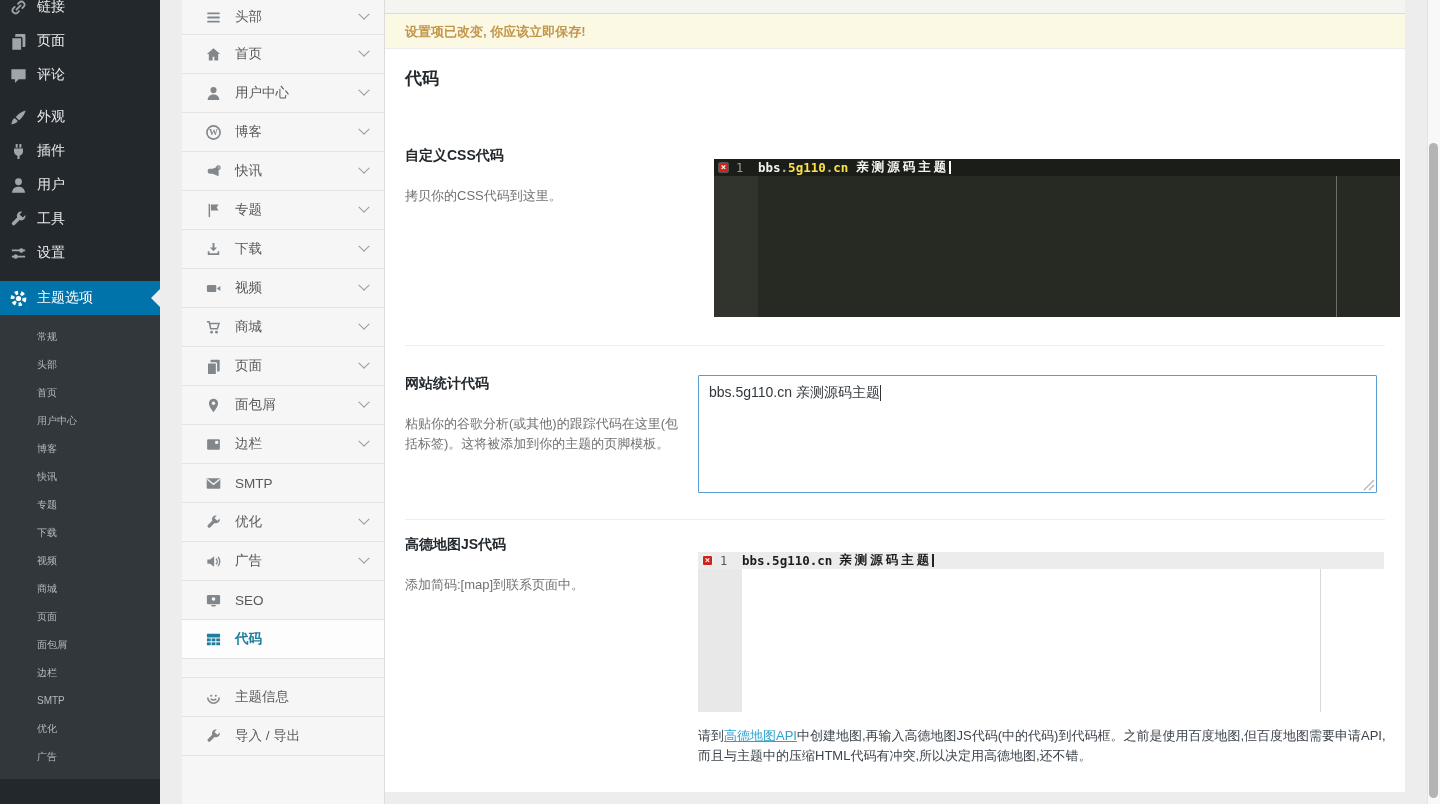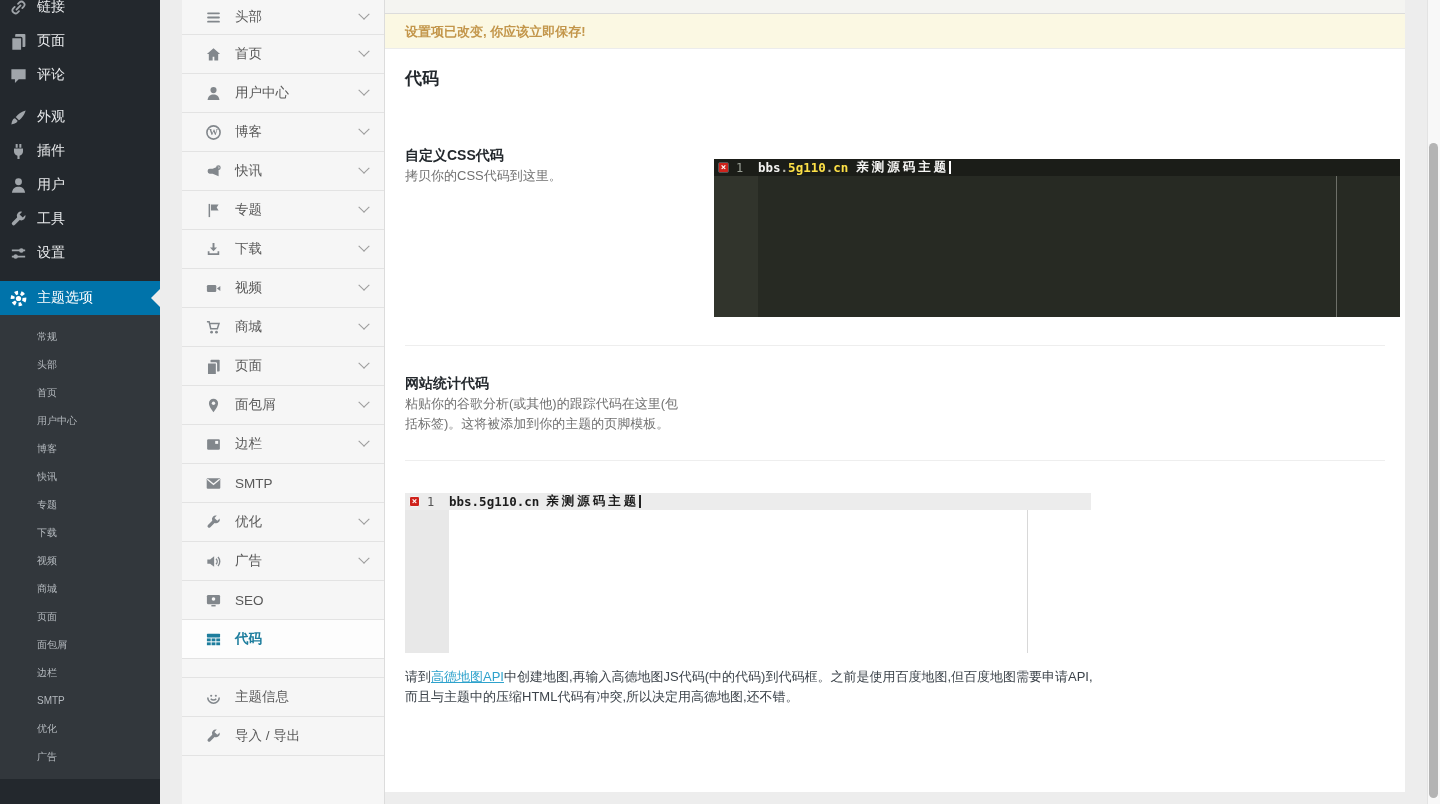--- a/index.html
+++ b/index.html
@@ -44,21 +44,21 @@
   .notice { height:35px; line-height:35px; background:#fbf8e3; border-bottom:1px solid #ececec; padding:0 20px; color:#c3964b; font-weight:bold; font-size:13px; }
   .content { padding:0 20px; }
   .page-title { font-size:17px; font-weight:bold; color:#23282d; margin:18px 0 0; height:20px; }
   .sections { margin-top:24px; }
   .section { display:flex; border-bottom:1px solid #eee; }
   .section.s1 { padding:36px 0 28px;gap:16px; }
   .section.s2 { padding:29px 0 26px; }
   .section.s3 { padding:16px 0 40px; border-bottom:none; }
   .sec-left { width:293px; flex:none; padding-right:16px; }
   .sec-label { font-size:14px; font-weight:bold; color:#23282d; }
-  .sec-desc { font-size:13px; color:#717171; margin-top:1px; line-height:1.55; }
+  .sec-desc { font-size:13px; color:#717171; margin-top:21px; line-height:1.55; }
   .sec-field { width:686px; flex:none; }
 
   
   .code-editor { position:relative; width:686px; font-family:"DejaVu Sans Mono", monospace; font-size:12.5px; margin-top:12px; overflow:hidden; }
   .editor-dark { height:158px; background:#272a23; }
   .editor-light { height:160px; background:#fff; margin-top:16px; }
   .gutter-col { position:absolute; left:0; top:17px; bottom:0; width:44px; }
   .editor-dark .gutter-col { background:#31342c; }
   .editor-light .gutter-col { background:#e8e8e8; }
   .ruler { position:absolute; left:622px; width:1px; }
@@ -432,23 +432,40 @@
             </div>
           </div>
         </div>
       </div>
 
       <div class="section s2">
         <div class="sec-left">
           <div class="sec-label">网站统计代码</div>
           <div class="sec-desc">粘贴你的谷歌分析(或其他)的跟踪代码在这里(包括标签)。这将被添加到你的主题的页脚模板。</div>
         </div>
+        <div class="sec-field">
+          <div class="stat-box">
+            <div class="stat-line">
+              <span>bbs.5g110.cn 亲测源码主题</span>
+                <span class="stat-caret"></span>
+            </div>
+            <span class="resize-handle">
+              <svg viewBox="0 0 12 12">
+                  <path d="M11 1L1 11M11 6L6 11" stroke="currentColor" stroke-width="1.3" fill="none"></path>
+                </svg>
+            </span>
+          </div>
+        </div>
       </div>
 
       <div class="section s3">
+        <div class="sec-left">
+          <div class="sec-label">高德地图JS代码</div>
+          <div class="sec-desc">添加简码:[map]到联系页面中。</div>
+        </div>
         <div class="sec-field">
           <div class="code-editor editor-light">
             <div class="gutter-col"></div>
             <div class="ruler"></div>
             <div class="first-line">
               <div class="gutter-cell">
                 <span class="err-x">×</span>
                 <span class="line-no">1</span>
               </div>
               <div class="code-line">

